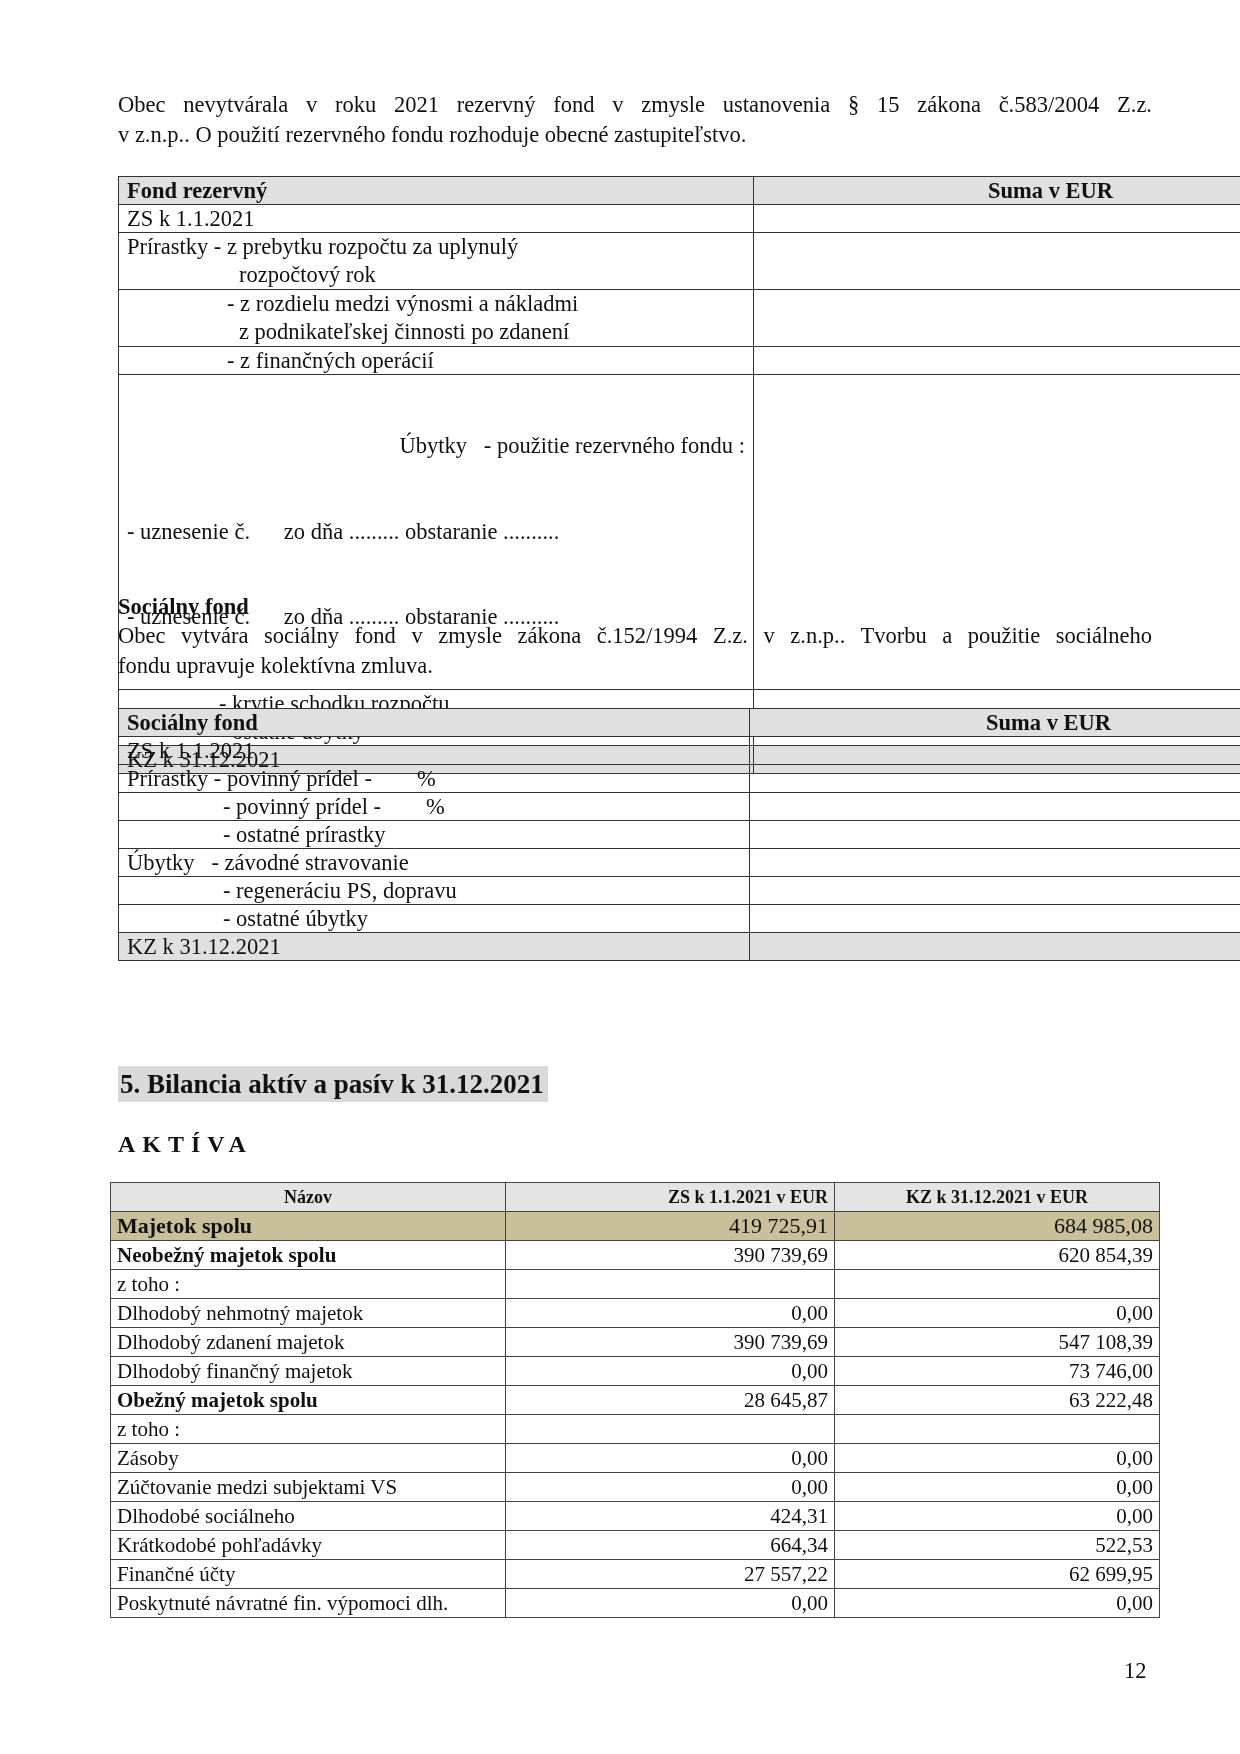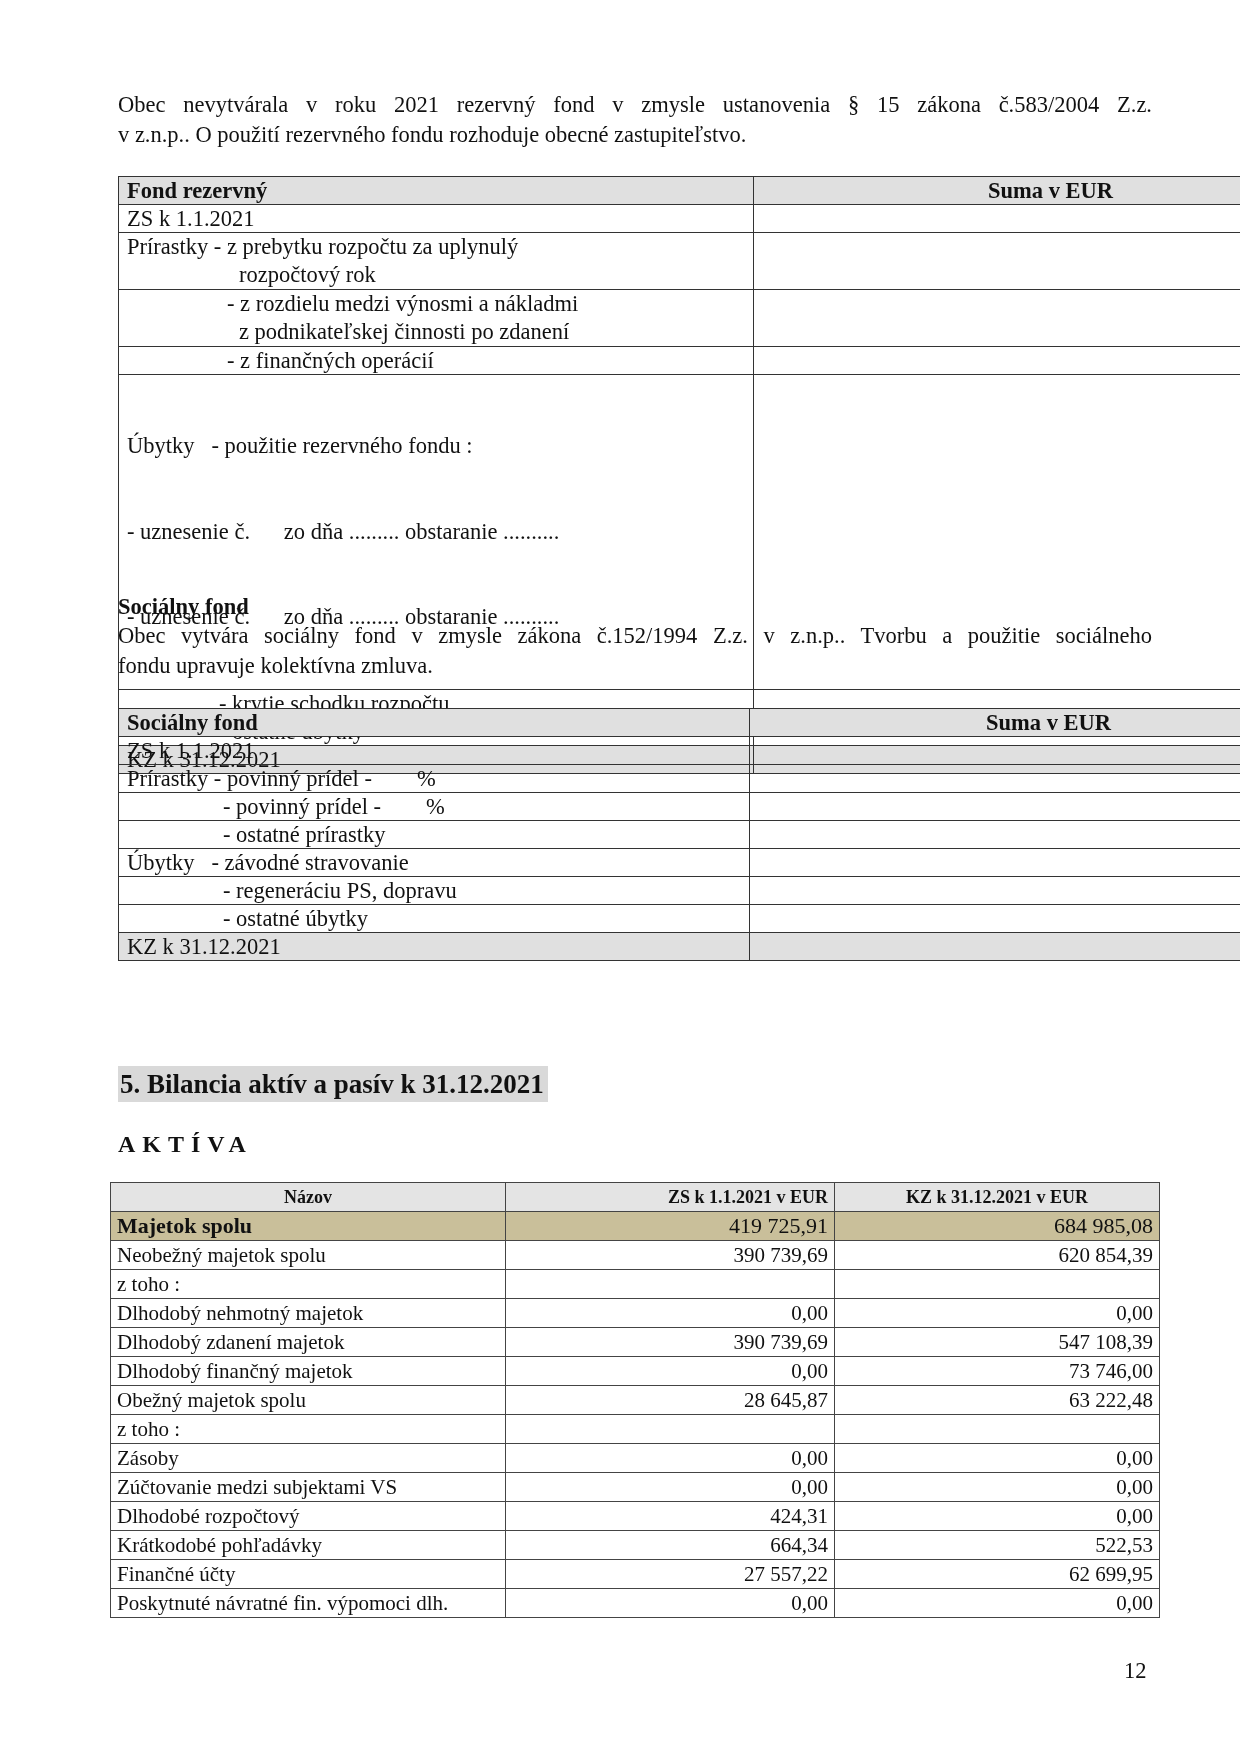--- a/index.html
+++ b/index.html
@@ -48,21 +48,21 @@
   table.bal td {
     border: 1.5px solid #444; height: 28px; line-height: 28px; padding: 0 6px;
     transform-origin: left center;
   }
   table.bal td.n { width: 382px; }
   table.bal td.v1 { width: 316px; text-align: right; }
   table.bal td.v2 { text-align: right; }
   table.bal tr.hdr td { background: #e4e4e4; font-weight: bold; text-align: center; font-size: 18px; }
   table.bal tr.major td { background: #c9bf9a; font-weight: bold; font-size: 22px; }
   table.bal tr.major td.v1, table.bal tr.major td.v2 { font-weight: normal; }
-  table.bal tr.bold td.n { font-weight: normal; margin-left: 24px; }
+  table.bal tr.bold td.n { font-weight: bold; margin-left: 24px; }
   .pagenum {
     position: absolute; left: 1124px; top: 1658px; font-size: 22.5px;
   }
 </style>
 </head>
 <body>
 
 <div class="para" style="top:90px;">
   <span class="line justify">Obec nevytvárala v roku 2021 rezervný fond v zmysle ustanovenia § 15 zákona č.583/2004 Z.z.</span>
   <span class="line">v z.n.p.. O použití rezervného fondu rozhoduje obecné zastupiteľstvo.</span>
@@ -91,21 +91,21 @@
       <span style="display:block;padding-left:12px;">z podnikateľskej činnosti po zdanení</span>
     </td>
     <td class="c2"></td>
   </tr>
   <tr>
     <td class="c1" style="padding-left:108px;">- z finančných operácií</td>
     <td class="c2"></td>
   </tr>
   <tr>
     <td class="c1 tall3" style="white-space:pre;">
-      <span style="display:block;white-space:pre;">Úbytky   - použitie rezervného fondu :</span>
+      <span style="display:block;white-space:pre;text-align:right;">Úbytky   - použitie rezervného fondu :</span>
       <span style="display:block;white-space:pre;">- uznesenie č.      zo dňa ......... obstaranie ..........</span>
       <span style="display:block;white-space:pre;">- uznesenie č.      zo dňa ......... obstaranie ..........</span>
     </td>
     <td class="c2"></td>
   </tr>
   <tr>
     <td class="c1" style="padding-left:100px;">- krytie schodku rozpočtu</td>
     <td class="c2"></td>
   </tr>
   <tr>
@@ -222,21 +222,21 @@
         <td class="n">Zásoby</td>
         <td class="v1">0,00</td>
         <td class="v2">0,00</td>
       </tr>
       <tr>
         <td class="n">Zúčtovanie medzi subjektami VS</td>
         <td class="v1">0,00</td>
         <td class="v2">0,00</td>
       </tr>
       <tr>
-        <td class="n">Dlhodobé rozpočtový</td>
+        <td class="n">Dlhodobé sociálneho</td>
         <td class="v1">424,31</td>
         <td class="v2">0,00</td>
       </tr>
       <tr>
         <td class="n">Krátkodobé pohľadávky</td>
         <td class="v1">664,34</td>
         <td class="v2">522,53</td>
       </tr>
       <tr>
         <td class="n">Finančné účty</td>

